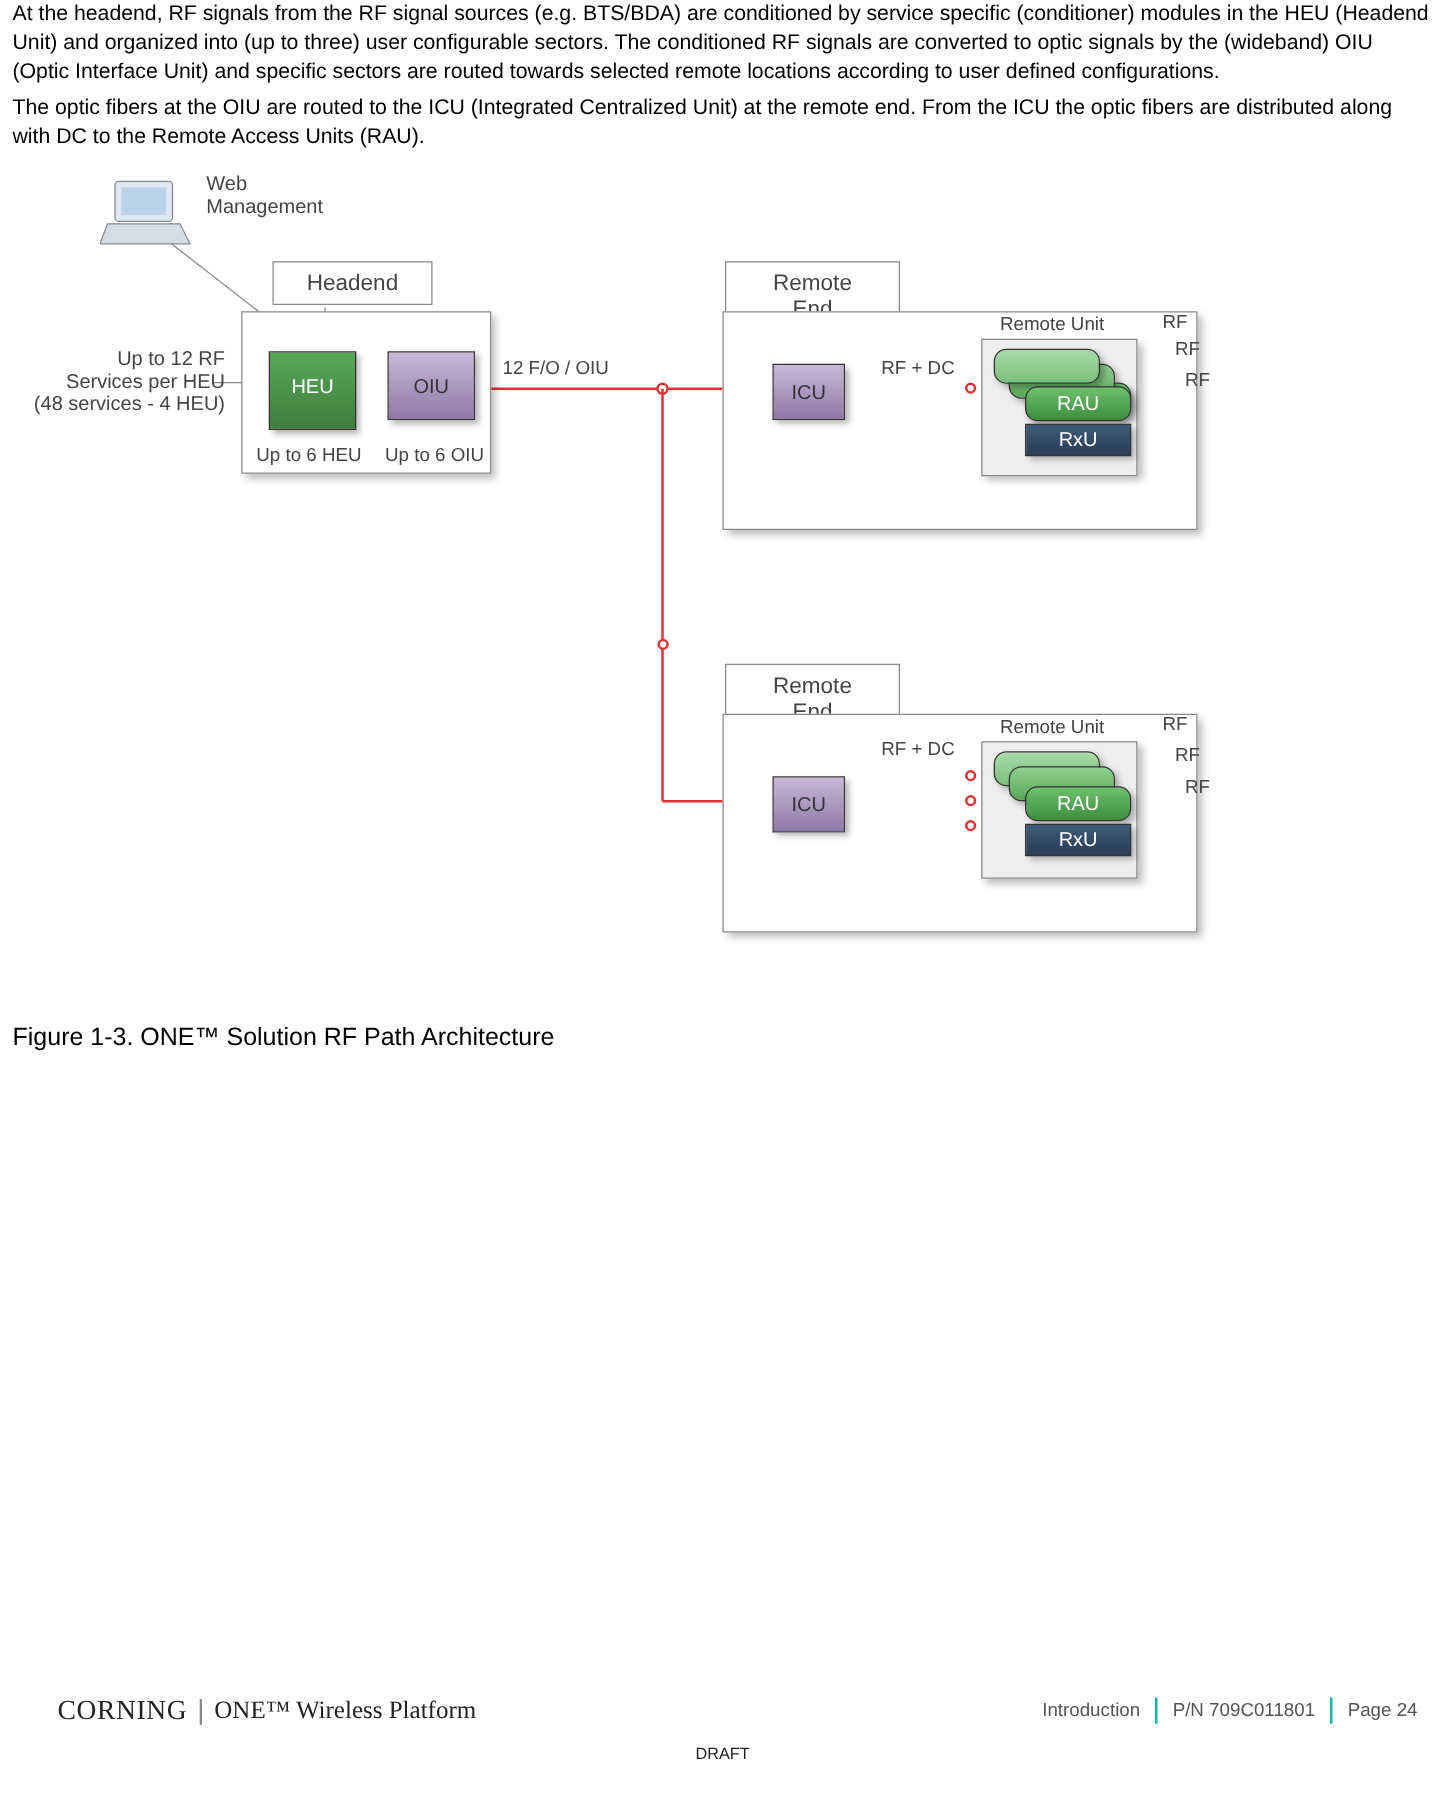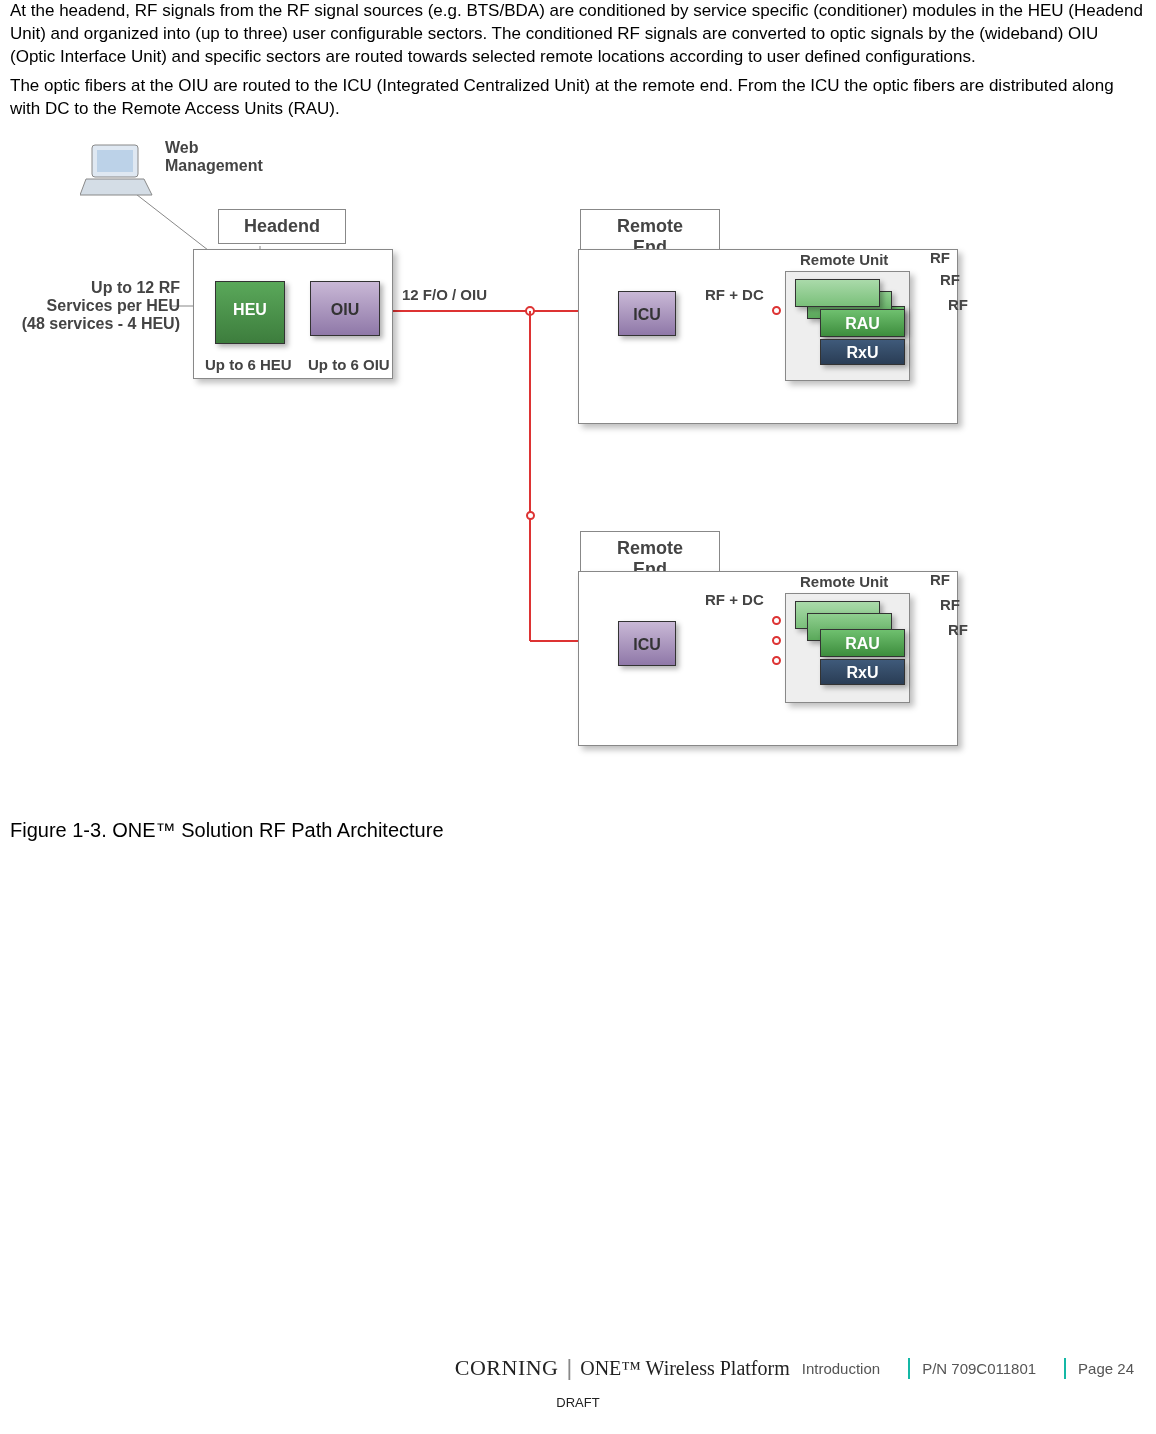--- a/index.html
+++ b/index.html
@@ -28,37 +28,36 @@
       font-size: 17px;
       color: #000;
       line-height: 1.35;
       margin-bottom: 6px;
     }
     .diagram-wrap {
       width: 960px;
       height: 680px;
       position: relative;
       margin: 10px 0 8px 0;
-      font-weight: bold;
     }
     .caption {
       font-size: 20px;
       color: #000;
     }
     .footer {
       position: absolute;
       bottom: 24px;
       left: 0;
       right: 0;
       width: 100%;
       padding: 0 10px;
     }
     .footer-inner {
       display: flex;
-      justify-content: flex-end;
+      justify-content: space-between;
       align-items: center;
       font-size: 15px;
       color: #333;
       margin-left: 36px;
     }
     .brand {
       display: flex;
       align-items: center;
       gap: 8px;
     }
@@ -70,21 +69,21 @@
     }
     .brand-sep { color: #888; font-size: 22px; }
     .brand-one {
       font-family: Georgia, 'Times New Roman', serif;
       font-size: 20px;
       color: #222;
     }
     .footer-right {
       display: flex;
       align-items: stretch;
-      gap: 16px;
+      gap: 0;
       color: #555;
       font-size: 15px;
     }
     .footer-cell {
       border-left: 2px solid #14b8a6;
       padding: 2px 12px;
     }
     .footer-cell:first-child { border-left: none; }
     .draft {
       text-align: center;
@@ -111,21 +110,21 @@
     .block {
       position: absolute;
       border: 1px solid #333;
       text-align: center;
       box-shadow: 3px 3px 5px rgba(0,0,0,0.3);
     }
     .block span { pointer-events: none; }
     .heu { background: linear-gradient(#5aa85a,#3d7d3d); color: #fff; }
     .oiu { background: linear-gradient(#c9b8d6,#8f78a8); color: #333; }
     .icu { background: linear-gradient(#c9b8d6,#8f78a8); color: #333; }
-    .rau { background: linear-gradient(#6fc06f,#3d8d3d); color: #fff; }
+    .rau { background: linear-gradient(#6fc06f,#3d8d3d); color: #fff; border-radius: 10px; }
     .rxu { background: linear-gradient(#3f5a7a,#2a3d55); color: #fff; }
     .dtext {
       position: absolute;
       font-size: 16px;
       color: #444;
     }
     .laptop {
       position: absolute;
       width: 78px; height: 60px;
     }

